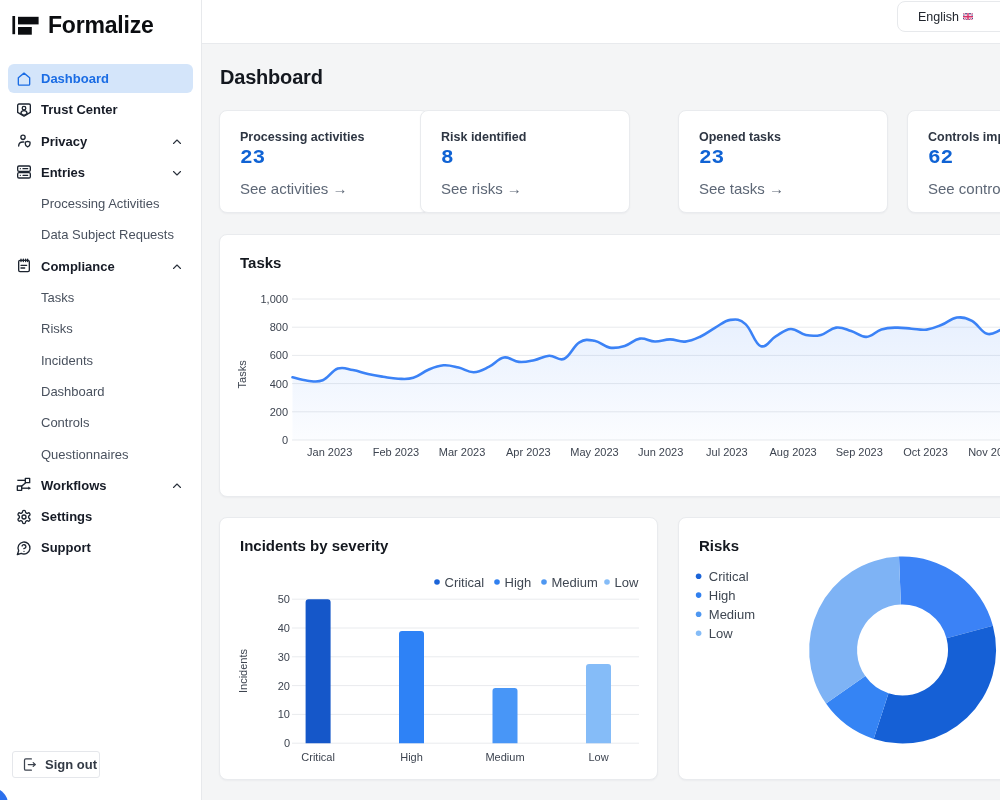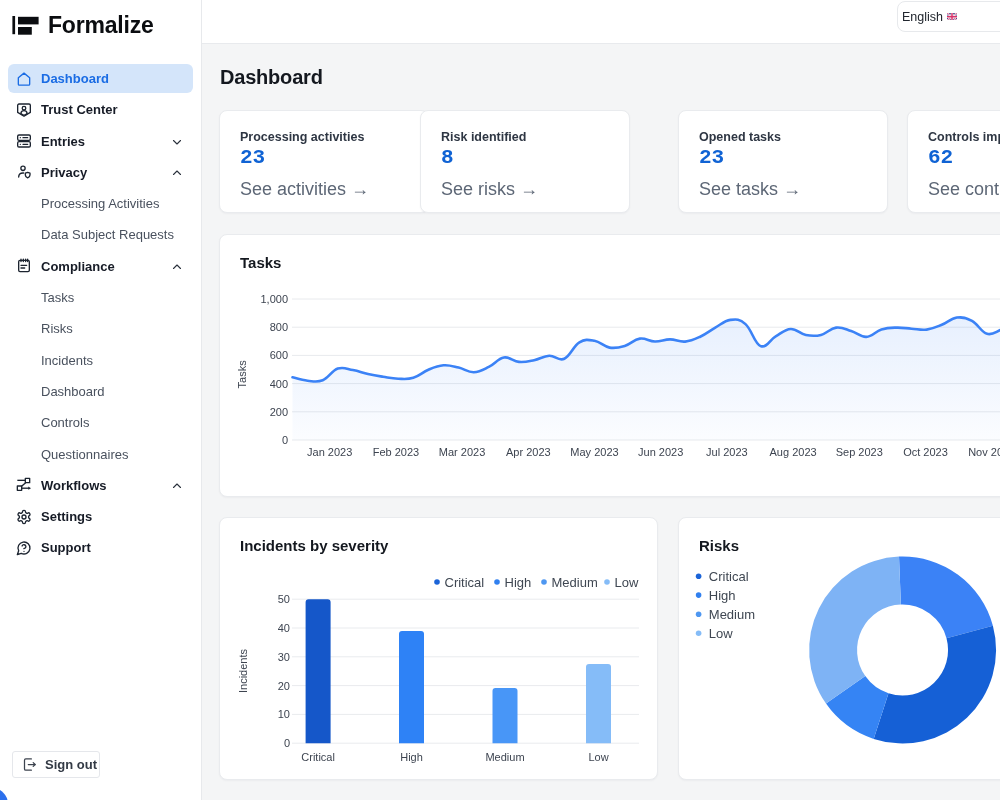--- a/index.html
+++ b/index.html
@@ -14,30 +14,30 @@
 .navitem.active { background:#d4e5fa; }
 .navitem.active .lbl { color:#1a6ce4; }
 .navitem .chev { position:absolute; right:10px; top:9px; width:12px; height:12px; }
 .subitem { height:29px; margin-bottom:2.3px; display:flex; align-items:center; }
 .subitem .lbl { margin-left:33px; font-size:13px; font-weight:400; color:#49515e; }
 .signout { position:absolute; left:12px; top:751px; width:88px; height:27px; border:1px solid #e5e7eb; border-radius:3px; background:#fff; display:flex; align-items:center; }
 .signout .lbl { font-size:13px; font-weight:700; color:#333a45; margin-left:8px; }
 .bubble { position:absolute; left:-24px; top:788px; width:32px; height:32px; border-radius:50%; background:#2c70ec; z-index:6; }
 .topbar { position:absolute; left:202px; top:0; width:798px; height:44px; background:#fff; border-bottom:1px solid #e8eaed; z-index:4; }
 .langchip { position:absolute; left:897px; top:1px; width:121px; height:31px; border:1px solid #e7e9ec; border-radius:8px; background:#fff; z-index:6; display:flex; align-items:center; }
-.langchip .lbl { font-size:12.5px; color:#21262e; margin-left:4px; }
+.langchip .lbl { font-size:12.5px; color:#21262e; margin-left:20px; }
 h1 { position:absolute; left:220px; top:66px; font-size:20px; font-weight:700; color:#14181f; letter-spacing:-0.2px; }
 .card { position:absolute; background:#fff; border:1px solid #e9ebee; border-radius:8px; box-shadow:0 1px 2px rgba(16,24,40,0.04); }
 .stat1 { left:219px; top:110px; width:210px; height:103px; }
 .stat2 { left:420px; top:110px; width:210px; height:103px; }
 .stat3 { left:678px; top:110px; width:210px; height:103px; }
 .stat4 { left:907px; top:110px; width:210px; height:103px; }
 .stat .t { position:absolute; left:20px; top:20px; font-size:12.5px; line-height:13px; font-weight:700; color:#2e3643; }
 .stat .n { position:absolute; left:20px; top:36px; font-size:21px; line-height:21px; font-weight:700; color:#1063d4;font-family:Liberation Mono, monospace; }
-.stat .l { position:absolute; left:20px; top:72px; font-size:18px; line-height:12.5px; color:#5d6776; }
+.stat .l { position:absolute; left:20px; top:72px; font-size:15px; line-height:12.5px; color:#5d6776; }
 .tasks-card { left:219px; top:234px; width:898px; height:263px; }
 .inc-card { left:219px; top:517px; width:439px; height:263px; }
 .risk-card { left:678px; top:517px; width:439px; height:263px; }
 .ctitle { position:absolute; left:20px; top:19px; font-size:15px; font-weight:700; color:#14181f; }
 .axlbl { fill:#3d4450; font-size:11px; font-family:"Liberation Sans",sans-serif; }
 </style>
 </head>
 <body>
 <div class="topbar"></div>
 <div class="langchip">
@@ -199,38 +199,38 @@
 <div class="navitem">
 <svg class="ic" viewBox="0 0 24 24" fill="none" stroke="#1c2430" stroke-width="2" stroke-linejoin="round">
           <path d="M4.5 3h15a2 2 0 0 1 2 2v10.6L12 21.3 2.5 15.6V5a2 2 0 0 1 2-2z"></path>
           <circle cx="12" cy="9.3" r="2.7"></circle>
           <path d="M7.2 16.9a4.9 4.9 0 0 1 9.6 0c-1.4 1.8-3 2.7-4.8 2.7s-3.4-.9-4.8-2.7z"></path>
         </svg>
 <span class="lbl">Trust Center</span>
       </div>
 <div class="navitem">
 <svg class="ic" viewBox="0 0 24 24" fill="none" stroke="#1c2430" stroke-width="2" stroke-linecap="round" stroke-linejoin="round">
+          <circle cx="10.5" cy="6.5" r="3.2"></circle>
+          <path d="M4 19.5c0-3.6 2.7-6 6.5-6h1"></path>
+          <path d="M17.5 12.5l3.5 1.2v2.8c0 2.3-1.7 3.7-3.5 4.4-1.8-.7-3.5-2.1-3.5-4.4v-2.8z"></path>
+        </svg>
+<span class="lbl">Privacy</span>
+<svg class="chev" viewBox="0 0 24 24" fill="none" stroke="#2a313c" stroke-width="2.2" stroke-linecap="round" stroke-linejoin="round">
+          <path d="m5 15 7-7 7 7"></path>
+        </svg>
+      </div>
+<div class="navitem">
+<svg class="ic" viewBox="0 0 24 24" fill="none" stroke="#1c2430" stroke-width="2" stroke-linecap="round" stroke-linejoin="round">
           <rect x="2.5" y="3" width="19" height="8" rx="2"></rect>
           <rect x="2.5" y="13" width="19" height="8" rx="2"></rect>
           <path d="M6.5 7h.01M6.5 17h.01M10.5 7h7M10.5 17h7"></path>
         </svg>
 <span class="lbl">Entries</span>
 <svg class="chev" viewBox="0 0 24 24" fill="none" stroke="#2a313c" stroke-width="2.2" stroke-linecap="round" stroke-linejoin="round">
           <path d="m5 9 7 7 7-7"></path>
-        </svg>
-      </div>
-<div class="navitem">
-<svg class="ic" viewBox="0 0 24 24" fill="none" stroke="#1c2430" stroke-width="2" stroke-linecap="round" stroke-linejoin="round">
-          <circle cx="10.5" cy="6.5" r="3.2"></circle>
-          <path d="M4 19.5c0-3.6 2.7-6 6.5-6h1"></path>
-          <path d="M17.5 12.5l3.5 1.2v2.8c0 2.3-1.7 3.7-3.5 4.4-1.8-.7-3.5-2.1-3.5-4.4v-2.8z"></path>
-        </svg>
-<span class="lbl">Privacy</span>
-<svg class="chev" viewBox="0 0 24 24" fill="none" stroke="#2a313c" stroke-width="2.2" stroke-linecap="round" stroke-linejoin="round">
-          <path d="m5 15 7-7 7 7"></path>
         </svg>
       </div>
 <div class="subitem">
         <span class="lbl">Processing Activities</span>
       </div>
 <div class="subitem">
         <span class="lbl">Data Subject Requests</span>
       </div>
 <div class="navitem">
 <svg class="ic" viewBox="0 0 24 24" fill="none" stroke="#1c2430" stroke-width="2" stroke-linecap="round" stroke-linejoin="round">

